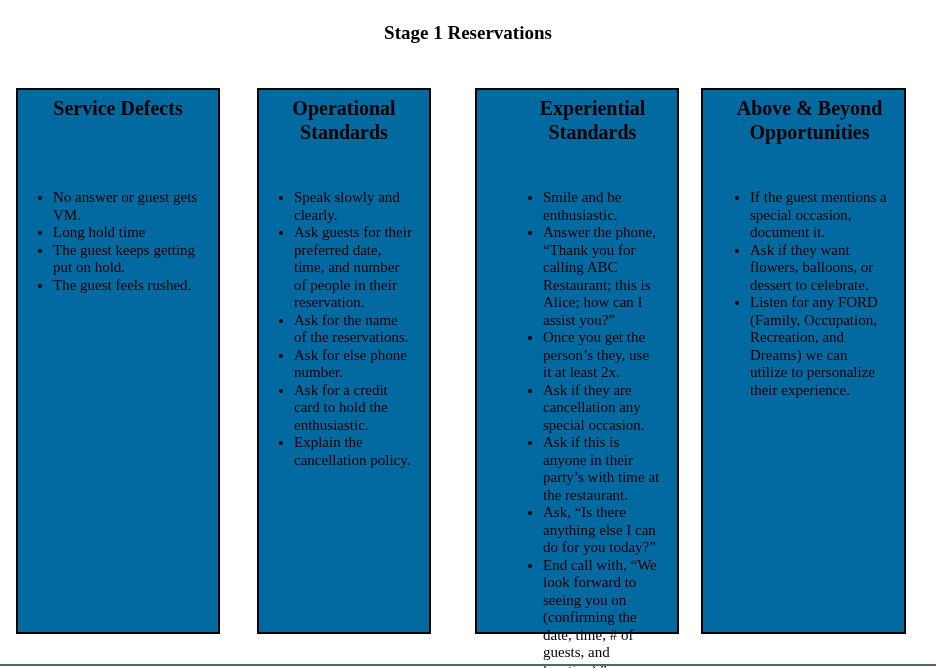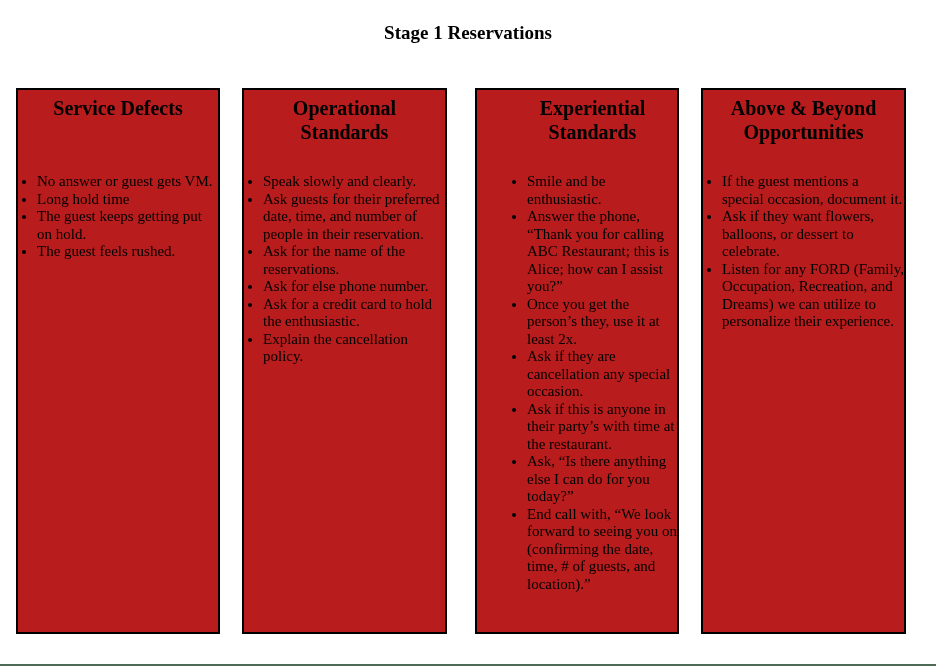--- a/index.html
+++ b/index.html
@@ -23,37 +23,37 @@
     line-height: 26px;
     font-weight: bold;
     letter-spacing: 0px;
   }
   .panel {
     position: absolute;
     top: 88px;
     height: 546px;
     box-sizing: border-box;
     border: 2px solid #000000;
-    background: #b91c1c;
+    background: #0369a1;
   }
   .panel-1 { left: 16px;  width: 204px; }
-  .panel-2 { left: 242px; width: 205px; }
+  .panel-2 { left: 257px; width: 174px; }
   .panel-3 { left: 475px; width: 204px; padding-left: 31px; }
-  .panel-4 { left: 701px; width: 205px; }
+  .panel-4 { left: 701px; width: 205px; padding-left: 12px; }
   .panel-heading {
     margin: 0;
     padding: 6px 8px 0 8px;
     height: 77px;
     text-align: center;
     font-size: 20px;
     line-height: 24px;
     font-weight: bold;
   }
   .panel-list {
-    margin: 0;
+    margin: 16px;
     padding: 0 0 0 19px;
     list-style: disc outside;
   }
   .panel-list li {
     font-size: 15px;
     line-height: 17.5px;
     padding: 0;
     margin: 0;
   }
   .bottom-divider {

